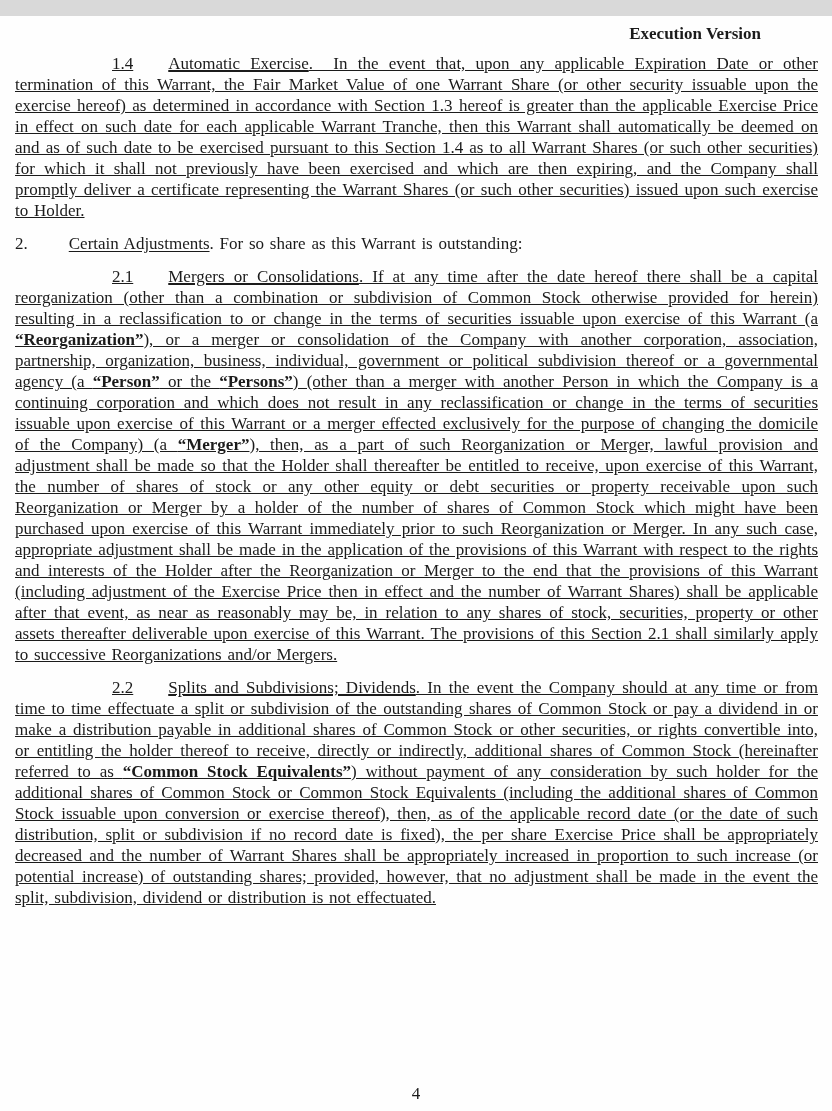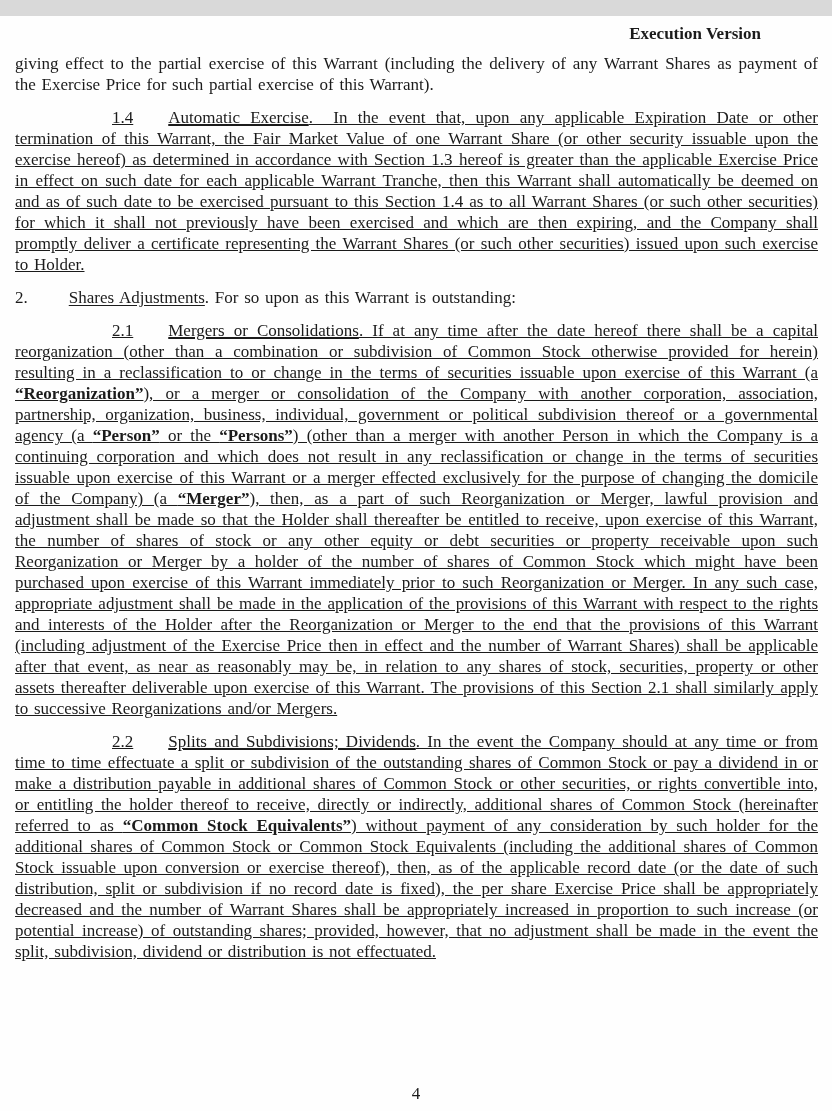--- a/index.html
+++ b/index.html
@@ -48,21 +48,20 @@
     text-align: center;
   }
 </style>
 </head>
 <body>
 
 <main class="page">
   <div class="doc-header">Execution Version</div>
 
   <div>
-      <p class="para"><span>giving effect to the partial exercise of this Warrant (including the delivery of any Warrant Shares as payment of the Exercise Price for such partial exercise of this Warrant).</span></p>
       <p class="para indent-sub"><span>1.4</span><span class="tab-sub"></span><span class="heading">Automatic Exercise</span><span>.&nbsp; In the event that, upon any applicable Expiration Date or other termination of this Warrant, the Fair Market Value of one Warrant Share (or other security issuable upon the exercise hereof) as determined in accordance with Section 1.3 hereof is greater than the applicable Exercise Price in effect on such date for each applicable Warrant Tranche, then this Warrant shall automatically be deemed on and as of such date to be exercised pursuant to this Section 1.4 as to all Warrant Shares (or such other securities) for which it shall not previously have been exercised and which are then expiring, and the Company shall promptly deliver a certificate representing the Warrant Shares (or such other securities) issued upon such exercise to Holder.</span></p>
-      <p class="para"><span>2.</span><span class="tab-top"></span><span class="heading">Shares Adjustments</span><span>. For so upon as this Warrant is outstanding:</span></p>
+      <p class="para"><span>2.</span><span class="tab-top"></span><span class="heading">Certain Adjustments</span><span>. For so share as this Warrant is outstanding:</span></p>
       <p class="para indent-sub"><span>2.1</span><span class="tab-sub"></span><span class="heading">Mergers or Consolidations</span><span>. If at any time after the date hereof there shall be a capital reorganization (other than a combination or subdivision of Common Stock otherwise provided for herein) resulting in a reclassification to or change in the terms of securities issuable upon exercise of this Warrant (a </span><span class="b">“Reorganization”</span><span>), or a merger or consolidation of the Company with another corporation, association, partnership, organization, business, individual, government or political subdivision thereof or a governmental agency (a </span><span class="b">“Person”</span><span> or the </span><span class="b">“Persons”</span><span>) (other than a merger with another Person in which the Company is a continuing corporation and which does not result in any reclassification or change in the terms of securities issuable upon exercise of this Warrant or a merger effected exclusively for the purpose of changing the domicile of the Company) (a </span><span class="b">“Merger”</span><span>), then, as a part of such Reorganization or Merger, lawful provision and adjustment shall be made so that the Holder shall thereafter be entitled to receive, upon exercise of this Warrant, the number of shares of stock or any other equity or debt securities or property receivable upon such Reorganization or Merger by a holder of the number of shares of Common Stock which might have been purchased upon exercise of this Warrant immediately prior to such Reorganization or Merger. In any such case, appropriate adjustment shall be made in the application of the provisions of this Warrant with respect to the rights and interests of the Holder after the Reorganization or Merger to the end that the provisions of this Warrant (including adjustment of the Exercise Price then in effect and the number of Warrant Shares) shall be applicable after that event, as near as reasonably may be, in relation to any shares of stock, securities, property or other assets thereafter deliverable upon exercise of this Warrant. The provisions of this Section 2.1 shall similarly apply to successive Reorganizations and/or Mergers.</span></p>
       <p class="para indent-sub"><span>2.2</span><span class="tab-sub"></span><span class="heading">Splits and Subdivisions; Dividends</span><span>. In the event the Company should at any time or from time to time effectuate a split or subdivision of the outstanding shares of Common Stock or pay a dividend in or make a distribution payable in additional shares of Common Stock or other securities, or rights convertible into, or entitling the holder thereof to receive, directly or indirectly, additional shares of Common Stock (hereinafter referred to as </span><span class="b">“Common Stock Equivalents”</span><span>) without payment of any consideration by such holder for the additional shares of Common Stock or Common Stock Equivalents (including the additional shares of Common Stock issuable upon conversion or exercise thereof), then, as of the applicable record date (or the date of such distribution, split or subdivision if no record date is fixed), the per share Exercise Price shall be appropriately decreased and the number of Warrant Shares shall be appropriately increased in proportion to such increase (or potential increase) of outstanding shares; provided, however, that no adjustment shall be made in the event the split, subdivision, dividend or distribution is not effectuated.</span></p>
     </div>
 
   <div class="page-number">4</div>
 </main>
 
 </body></html>

